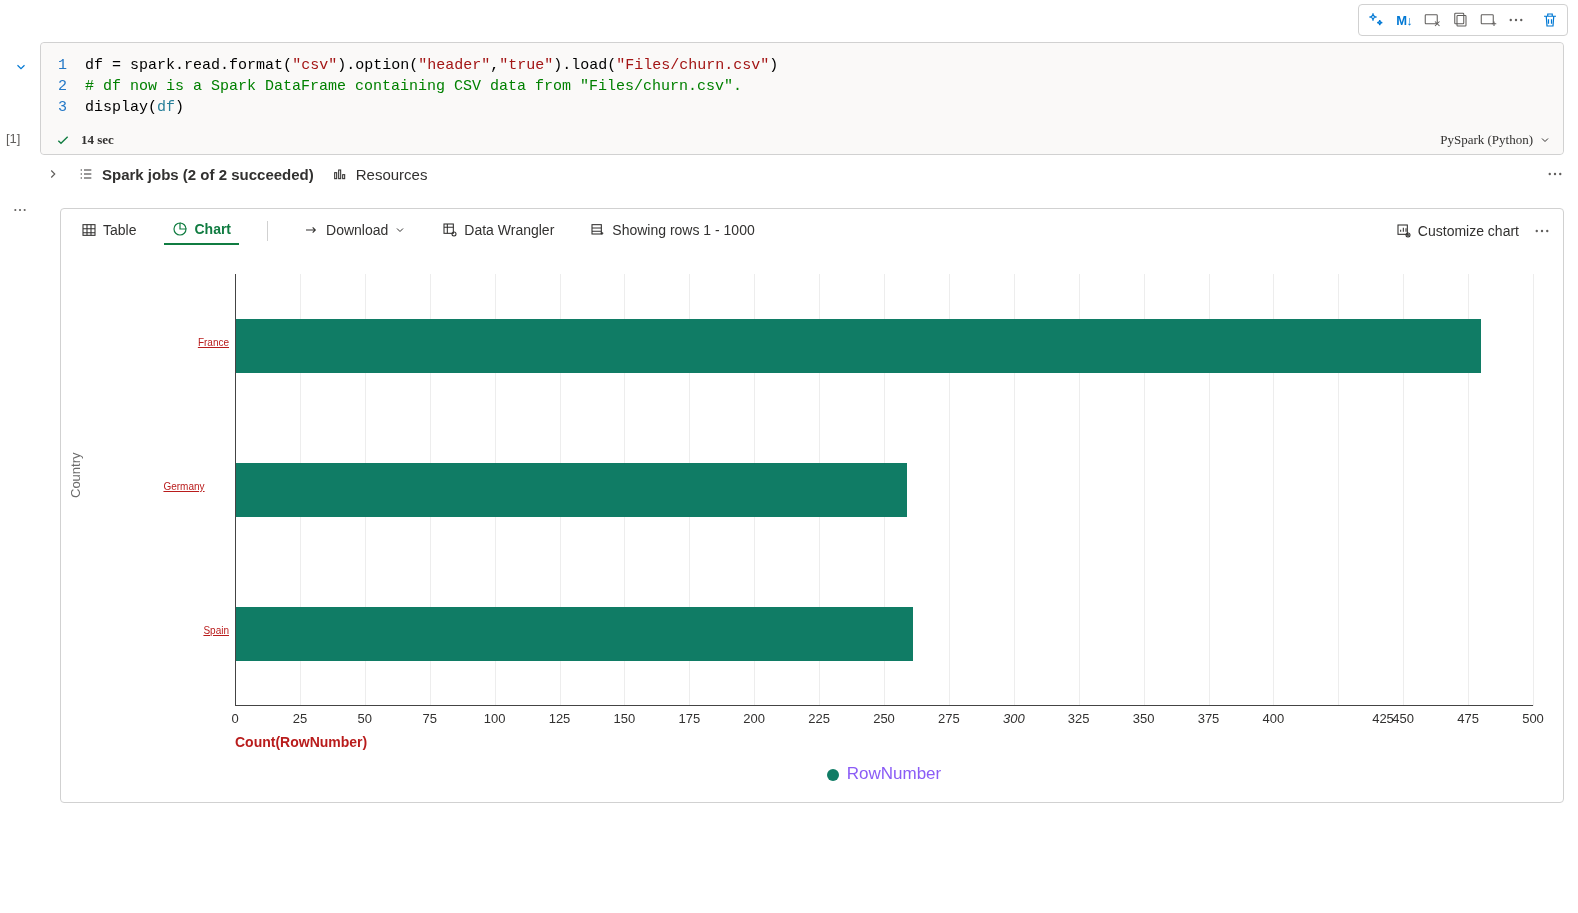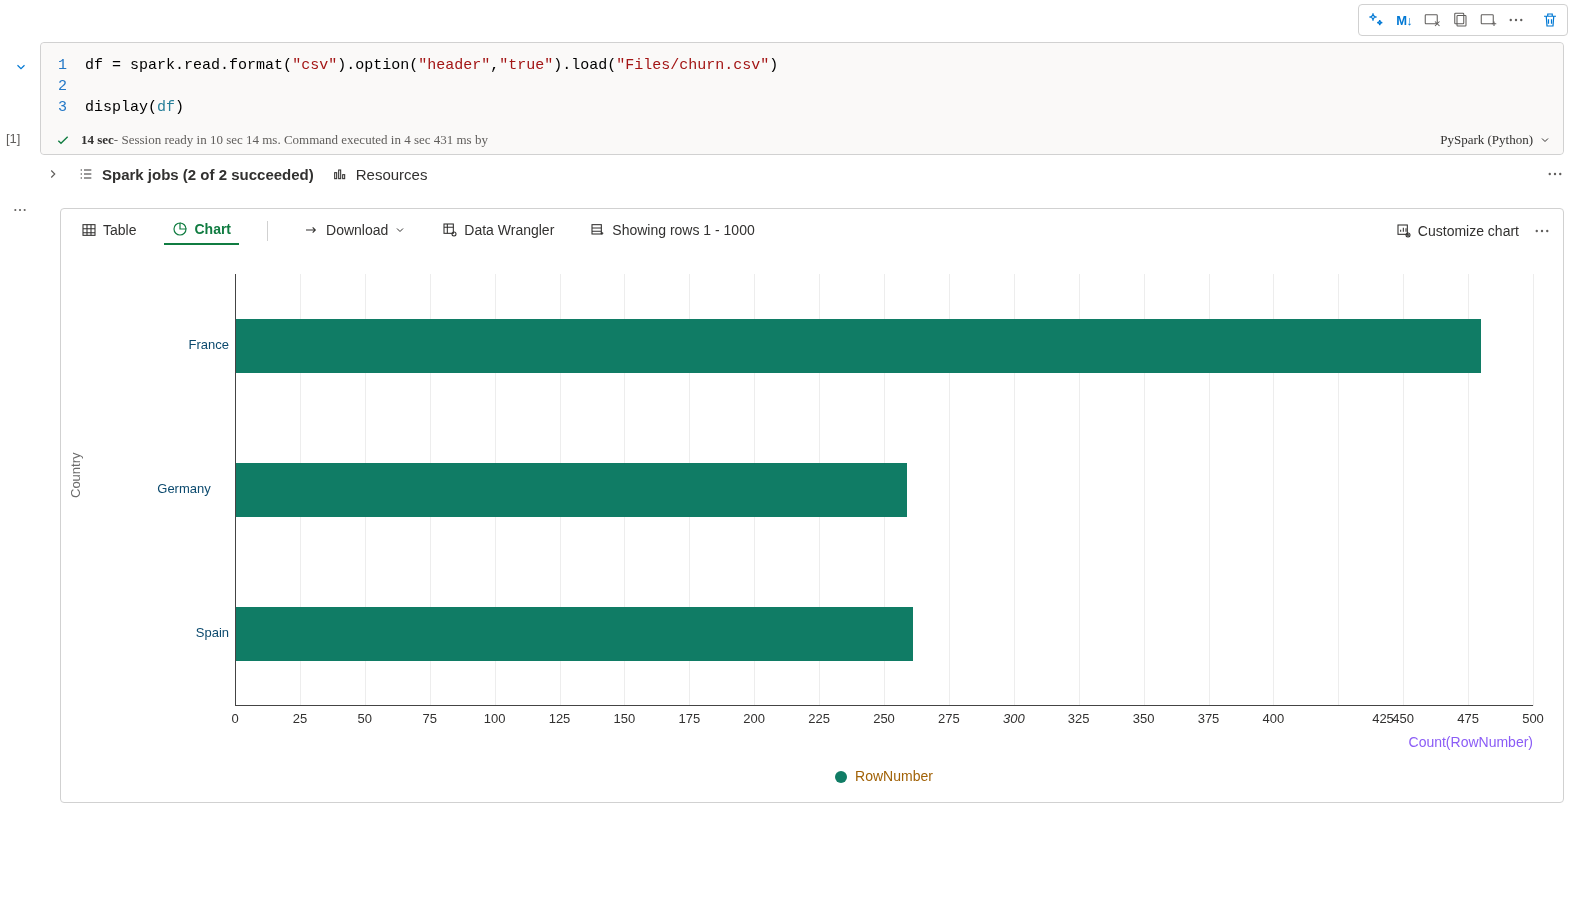--- a/index.html
+++ b/index.html
@@ -184,49 +184,51 @@
     transform-origin: left top;
     color: #6b6b6b;
     font-size: 13px;
     white-space: nowrap;
   }
   .cat-label {
     position: absolute;
     right: calc(100% - 94px);
     width: 90px;
     text-align: right;
-    font-size: 13px;
-    color: #0c4a6e;
+    font-size: 10px;
+    color: #b91c1c;
+    text-decoration: underline;
   }
   .xaxis-line { position:absolute; left:100px; bottom:0; right:0; height:1px; background:#444; }
   .yaxis-line { position:absolute; left:100px; top:0; bottom:0; width:1px; background:#444; }
   .gridline  { position:absolute; top:0; bottom:0; width:1px; background:#ededed; }
   .bar       { position:absolute; height:54px; background:#107c65; }
   .x-tick-lbl {
     position:absolute;
     bottom: -20px;
     transform: translateX(-50%);
     font-size: 13px;
     color: #323130;
   }
   .xlabel {
     position:absolute;
     left: 100px; right:0;
     bottom: -44px;
-    text-align:right;
+    text-align:left;
     font-size: 14px;
-    color: #8b5cf6;
+    color: #b91c1c;
+    font-weight: bold;
   }
   .legend {
     position:absolute;
     left: 100px; right:0;
     bottom: -78px;
     text-align:center;
-    font-size: 14px;
-    color: #a16207;
+    font-size: 17px;
+    color: #8b5cf6;
   }
   .legend .swatch {
     display:inline-block;
     width:12px; height:12px;
     border-radius:50%;
     background:#107c65;
     margin-right:8px;
     vertical-align: middle;
   }
 
@@ -290,34 +292,34 @@
 </div>
 
 <div class="code-cell">
   <div class="code-area" id="code-area">
       <div class="code-line">
         <span class="lineno">1</span>
         <span><span class="tok-pln">df</span><span class="tok-op"> = </span><span class="tok-pln">spark</span><span class="tok-op">.</span><span class="tok-pln">read</span><span class="tok-op">.</span><span class="tok-pln">format</span><span class="tok-op">(</span><span class="tok-str">"csv"</span><span class="tok-op">).</span><span class="tok-pln">option</span><span class="tok-op">(</span><span class="tok-str">"header"</span><span class="tok-op">,</span><span class="tok-str">"true"</span><span class="tok-op">).</span><span class="tok-pln">load</span><span class="tok-op">(</span><span class="tok-str">"Files/churn.csv"</span><span class="tok-op">)</span></span>
       </div>
       <div class="code-line">
         <span class="lineno">2</span>
+        <span><span class="tok-com"># df now is a Spark DataFrame containing CSV data from "Files/churn.csv".</span></span>
       </div>
       <div class="code-line">
         <span class="lineno">3</span>
         <span><span class="tok-pln">display</span><span class="tok-op">(</span><span class="tok-var">df</span><span class="tok-op">)</span></span>
       </div>
     </div>
   <div class="status-row">
     <span class="check">
       <svg width="16" height="16" viewBox="0 0 24 24" fill="none" stroke="currentColor" stroke-width="2">
           <path d="M5 13l4 4L19 7"></path>
         </svg>
     </span>
     <span class="bold">14 sec</span>
-    <span> - Session ready in 10 sec 14 ms. Command executed in 4 sec 431 ms by</span>
     <span class="spacer"></span>
     <span class="lang">
       <span>PySpark (Python)</span>
       <svg width="12" height="12" viewBox="0 0 24 24" fill="none" stroke="currentColor" stroke-width="2">
           <path d="M6 9l6 6 6-6"></path>
         </svg>
     </span>
   </div>
 </div>
 

